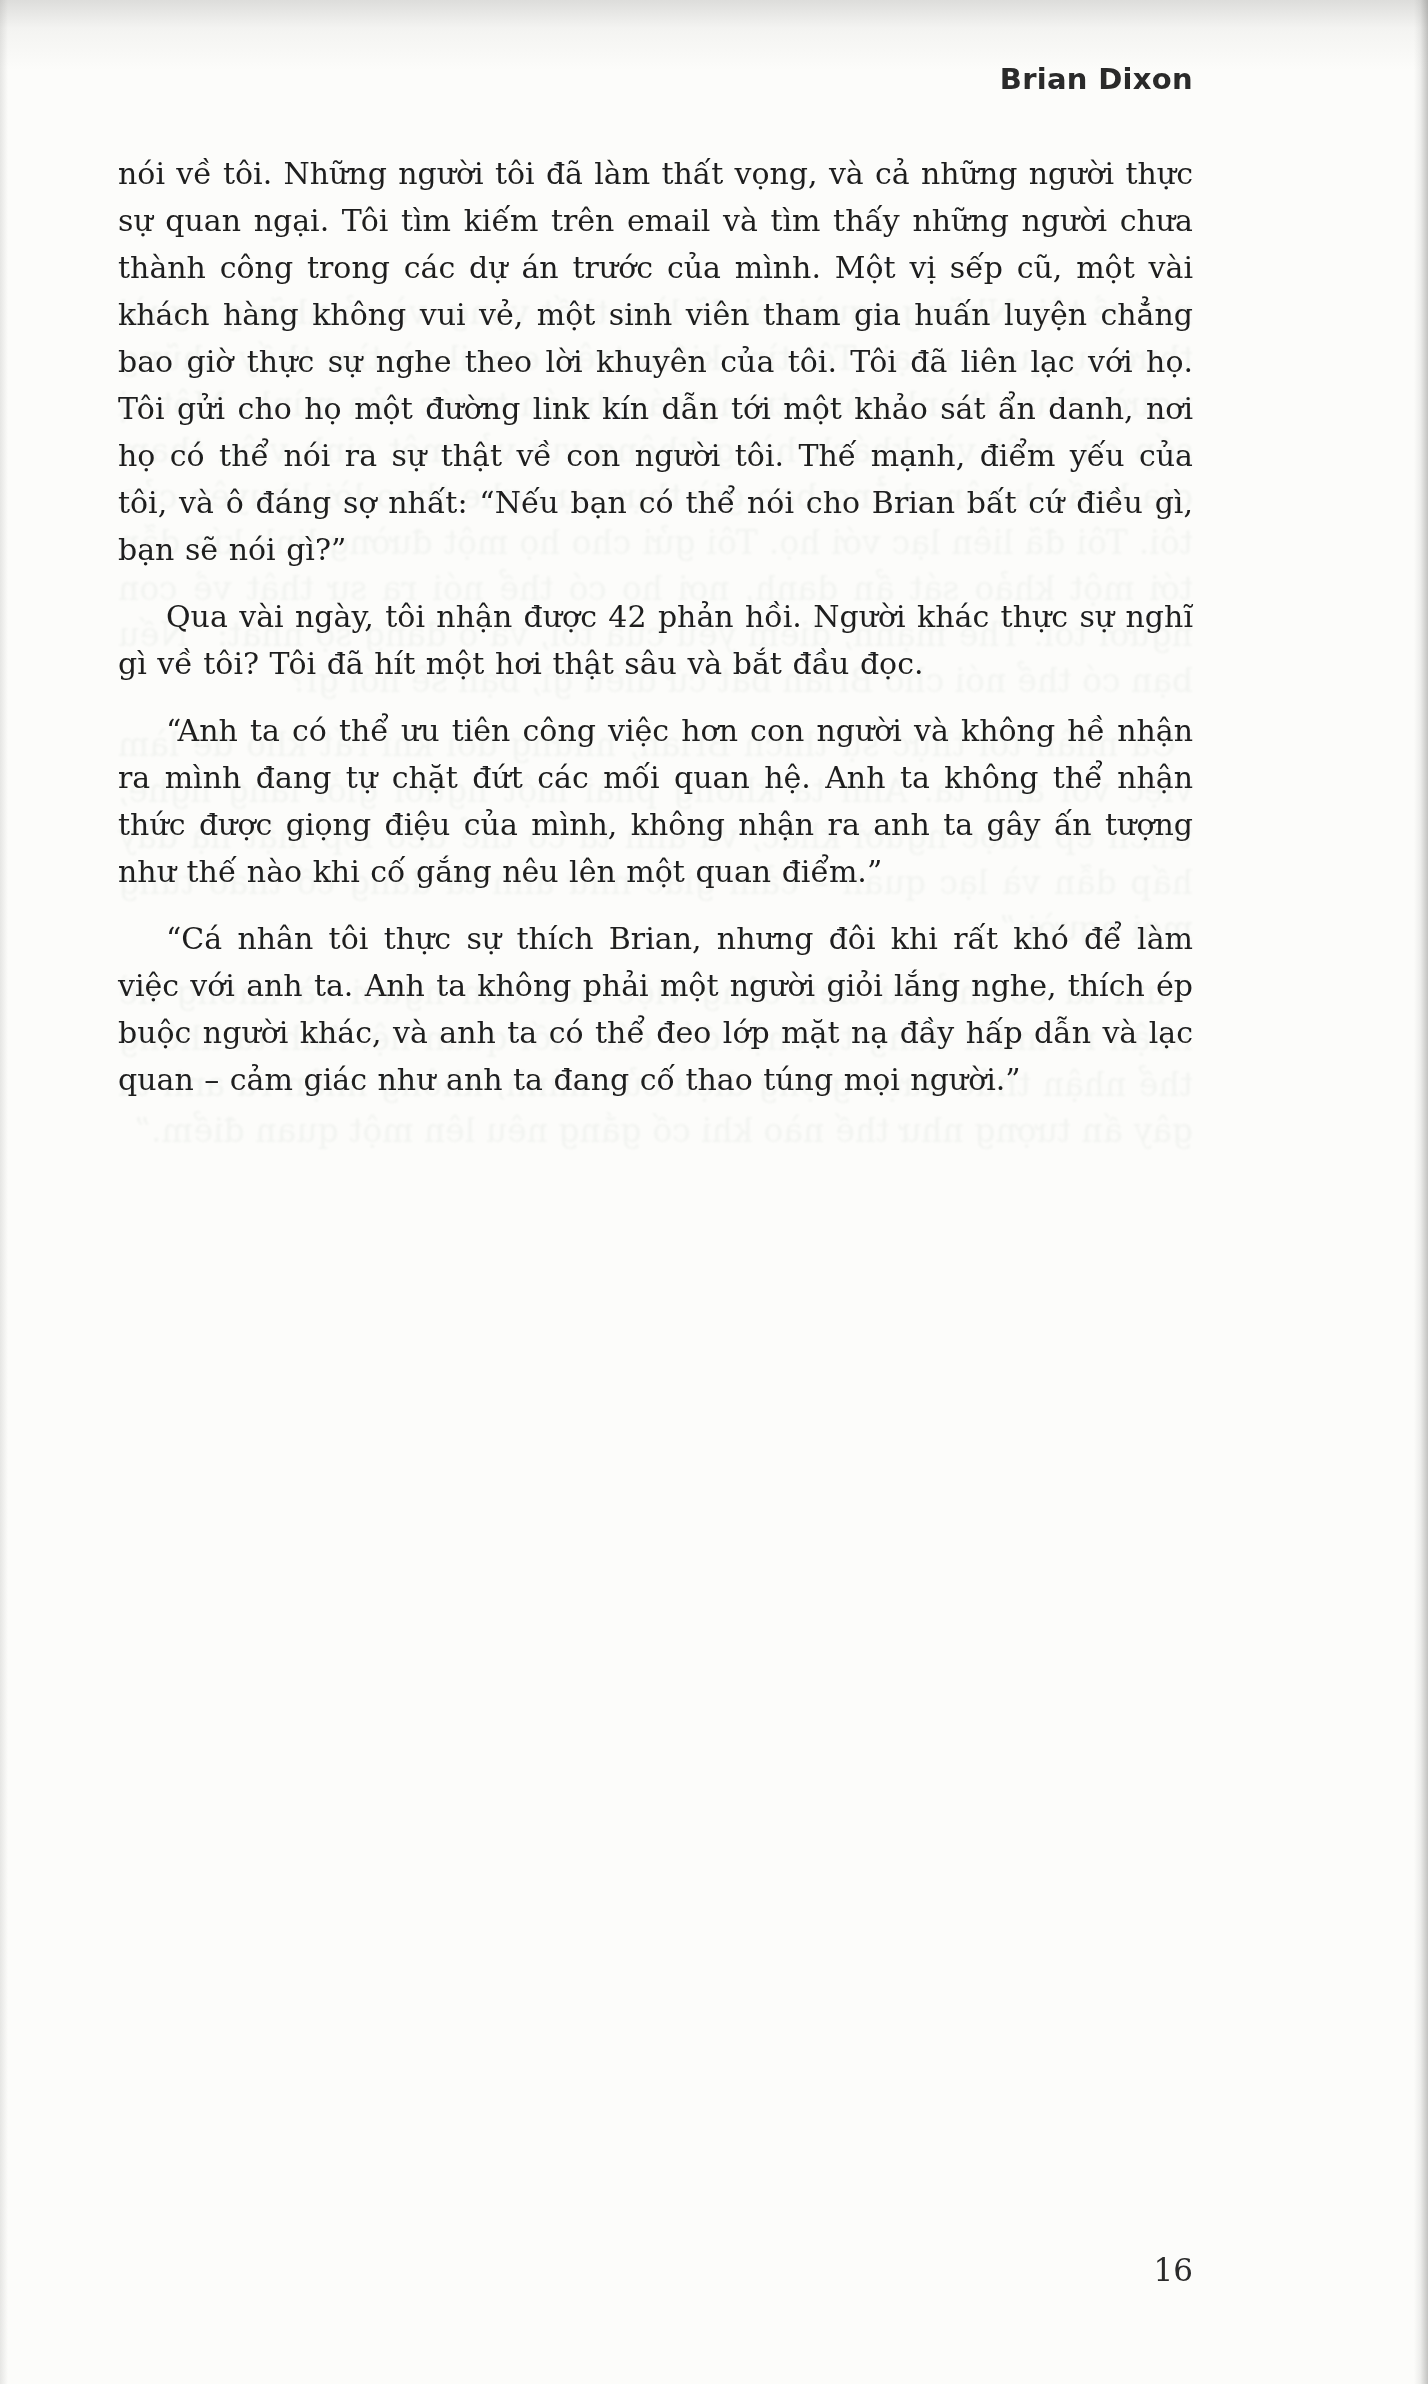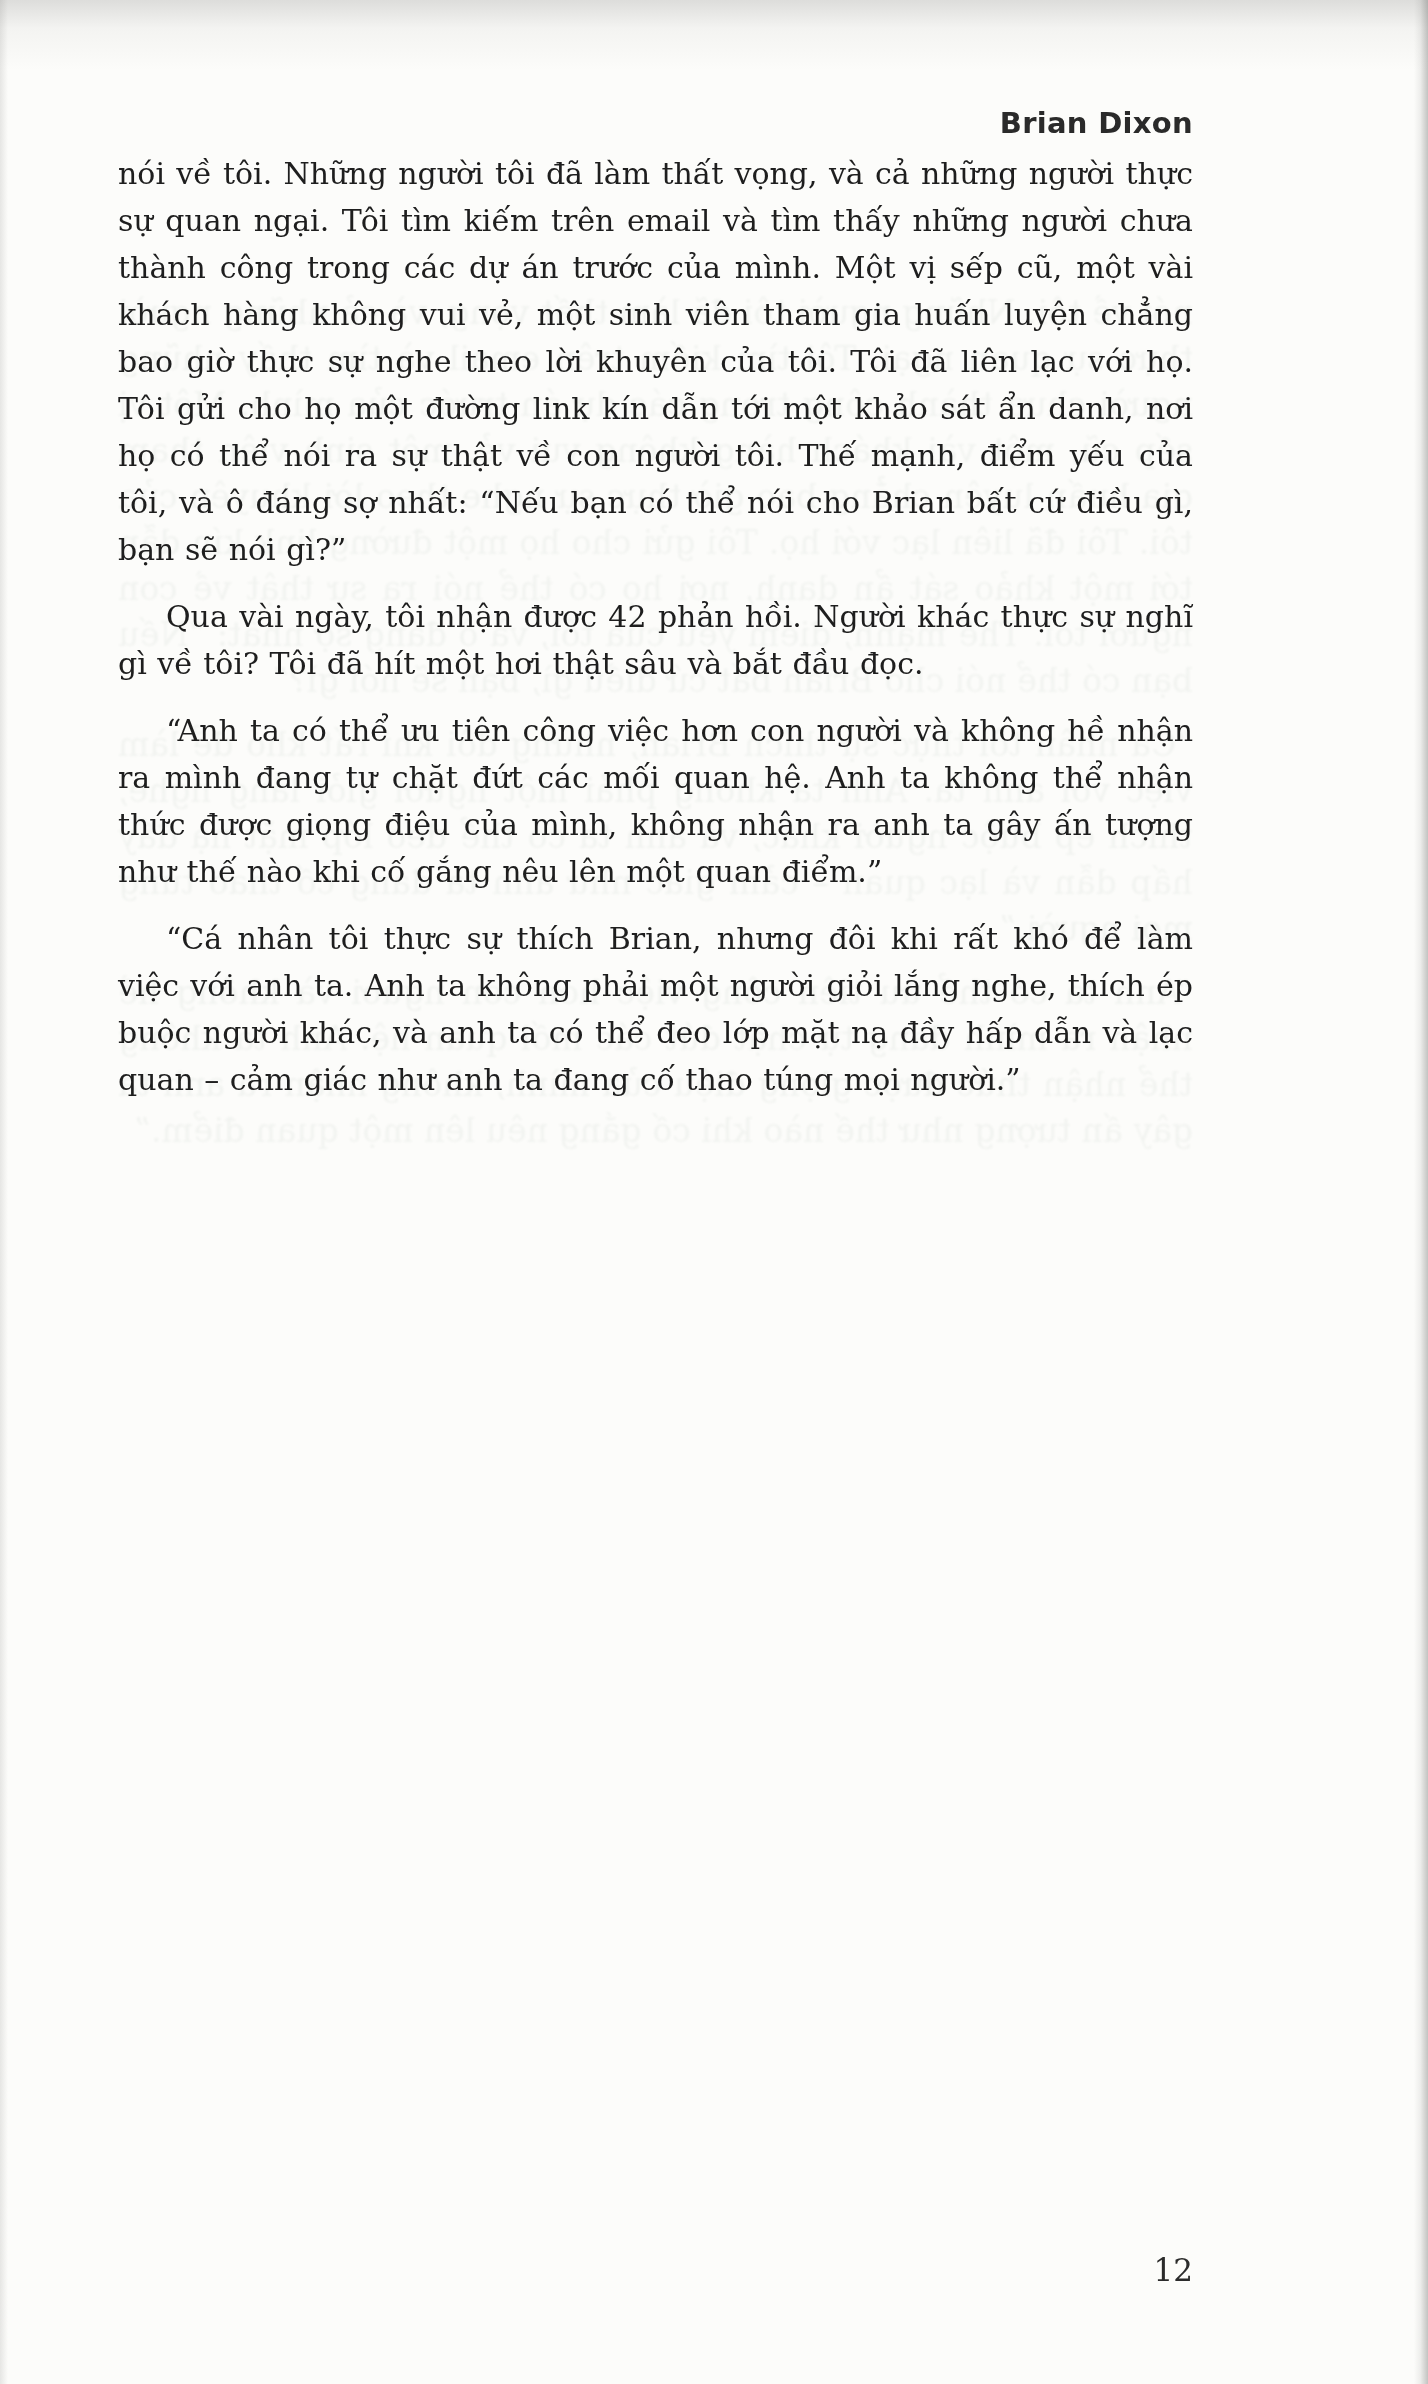--- a/index.html
+++ b/index.html
@@ -43,21 +43,20 @@
     position: absolute;
     top: 62px;
     left: 118px;
     width: 1075px;
     text-align: right;
     font-family: "DejaVu Sans", "Liberation Sans", sans-serif;
     font-weight: 600;
     font-size: 29px;
     letter-spacing: 0.3px;
     color: #2a2a2a;
-    margin-top: 44px;
   }
   
   .ghost-layer {
     position: absolute;
     top: 290px;
     left: 118px;
     width: 1075px;
     transform: scaleX(-1);
     opacity: 0.055;
     color: #4c6a55;
@@ -113,15 +112,15 @@
     <p>“Anh ta có thể ưu tiên công việc hơn con người và không hề nhận ra mình đang tự chặt đứt các mối quan hệ. Anh ta không thể nhận thức được giọng điệu của mình, không nhận ra anh ta gây ấn tượng như thế nào khi cố gắng nêu lên một quan điểm.”</p>
   </div>
 
   <div class="body-text">
     <p class="no-indent">nói về tôi. Những người tôi đã làm thất vọng, và cả những người thực sự quan ngại. Tôi tìm kiếm trên email và tìm thấy những người chưa thành công trong các dự án trước của mình. Một vị sếp cũ, một vài khách hàng không vui vẻ, một sinh viên tham gia huấn luyện chẳng bao giờ thực sự nghe theo lời khuyên của tôi. Tôi đã liên lạc với họ. Tôi gửi cho họ một đường link kín dẫn tới một khảo sát ẩn danh, nơi họ có thể nói ra sự thật về con người tôi. Thế mạnh, điểm yếu của tôi, và ô đáng sợ nhất: “Nếu bạn có thể nói cho Brian bất cứ điều gì, bạn sẽ nói gì?”</p>
     <p>Qua vài ngày, tôi nhận được 42 phản hồi. Người khác thực sự nghĩ gì về tôi? Tôi đã hít một hơi thật sâu và bắt đầu đọc.</p>
     <p>“Anh ta có thể ưu tiên công việc hơn con người và không hề nhận ra mình đang tự chặt đứt các mối quan hệ. Anh ta không thể nhận thức được giọng điệu của mình, không nhận ra anh ta gây ấn tượng như thế nào khi cố gắng nêu lên một quan điểm.”</p>
     <p>“Cá nhân tôi thực sự thích Brian, nhưng đôi khi rất khó để làm việc với anh ta. Anh ta không phải một người giỏi lắng nghe, thích ép buộc người khác, và anh ta có thể đeo lớp mặt nạ đầy hấp dẫn và lạc quan – cảm giác như anh ta đang cố thao túng mọi người.”</p>
   </div>
 
-  <div class="page-number">12</div>
+  <div class="page-number">16</div>
 
 </div>
 
 </body></html>

